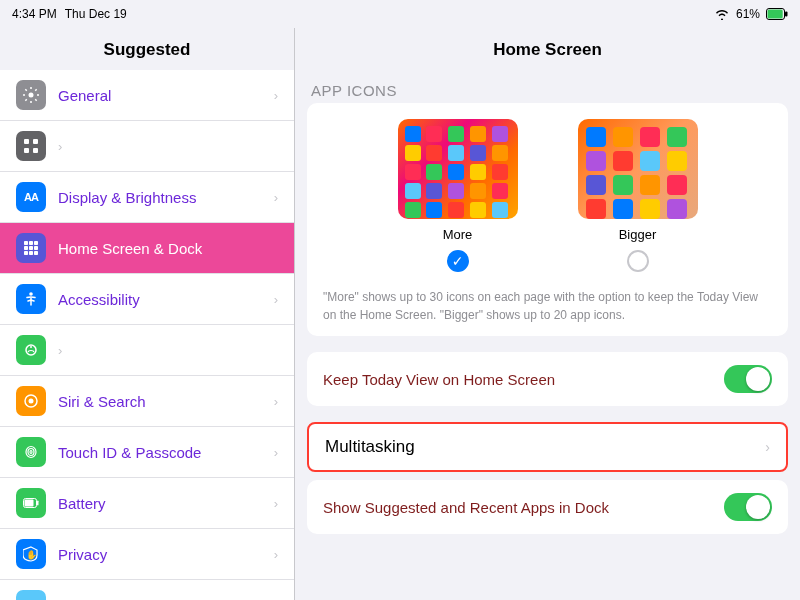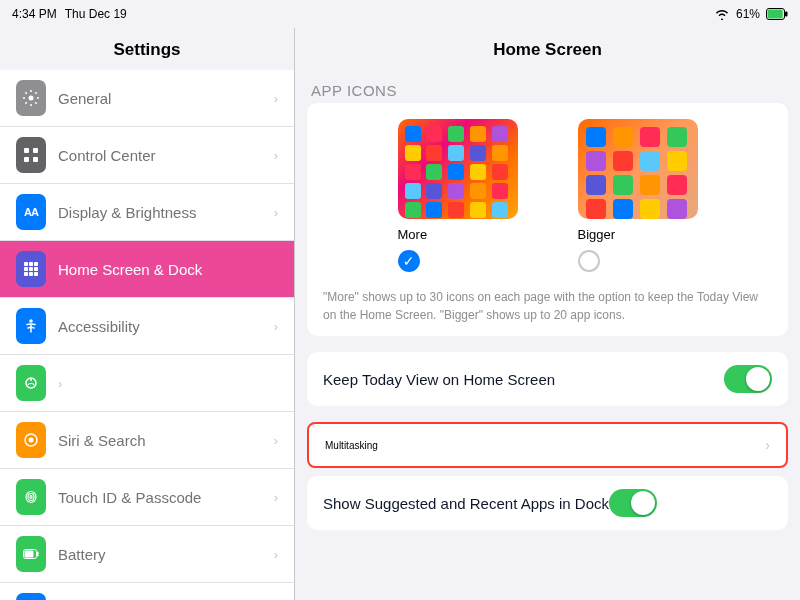--- a/index.html
+++ b/index.html
@@ -57,32 +57,32 @@
       cursor: pointer;
       border-bottom: 1px solid #e0e0e5;
       background: #fff;
     }
     .sidebar-item.active {
       background: #ec4899;
     }
     .sidebar-item.active .item-label { color: #fff; }
     .sidebar-item .item-icon {
       width: 30px;
-      height: 36px;
+      height: 30px;
       border-radius: 7px;
       display: flex;
       align-items: center;
       justify-content: center;
       margin-right: 12px;
       flex-shrink: 0;
       font-size: 16px;
     }
     .sidebar-item .item-label {
       font-size: 15px;
-      color: #737373;
+      color: #6d28d9;
       flex: 1;
     }
     .sidebar-item .item-chevron {
       color: #c7c7cc;
       font-size: 13px;
     }
 
     
     .icon-gray { background: #8e8e93; }
     .icon-dark-gray { background: #636366; }
@@ -123,21 +123,21 @@
     
     .icons-options {
       display: flex;
       justify-content: center;
       gap: 60px;
       padding: 16px 16px 12px;
     }
     .icon-option {
       display: flex;
       flex-direction: column;
-      align-items: flex-start;
+      align-items: center;
       gap: 8px;
     }
     .icon-preview {
       width: 120px;
       height: 100px;
       border-radius: 10px;
       overflow: hidden;
       position: relative;
     }
     .mini-icon {
@@ -181,21 +181,21 @@
     .row-item {
       display: flex;
       align-items: center;
       justify-content: space-between;
       padding: 13px 16px;
       border-top: 1px solid #e0e0e5;
     }
     .row-item:first-child { border-top: none; }
     .row-label {
       font-size: 15px;
-      color: #0f172a;
+      color: #7f1d1d;
     }
 
     
     .toggle {
       width: 48px;
       height: 28px;
       border-radius: 14px;
       background: #34c759;
       position: relative;
       cursor: pointer;
@@ -216,26 +216,27 @@
     .multitasking-row {
       display: flex;
       align-items: center;
       justify-content: space-between;
       padding: 13px 16px;
       border: 2px solid #ff3b30;
       border-radius: 8px;
       margin: 0 12px;
       background: #fff;
     }
-    .multitasking-row .row-label { font-size: 10px; color: #000; }
+    .multitasking-row .row-label { font-size: 17px; color: #000; }
     .multitasking-row .chevron { color: #c7c7cc; font-size: 14px; }
 
     .show-apps-row {
       display: flex;
       align-items: center;
+      justify-content: space-between;
       padding: 13px 16px;
       background: #fff;
       border-radius: 10px;
       margin: 8px 12px 0;
     }
 
     
     .c1 { background: #ff3b30; }
     .c2 { background: #ff9500; }
     .c3 { background: #ffcc00; }
@@ -268,21 +269,21 @@
       <rect x="0.5" y="0.5" width="18" height="11" rx="2.5" stroke="#000" stroke-width="1" fill="none"></rect>
       <rect x="1.5" y="1.5" width="15.2" height="9" rx="1.5" fill="#34c759"></rect>
       <rect x="19" y="3.5" width="2.5" height="5" rx="1" fill="#000"></rect>
     </svg>
   </div>
 </div>
 
 <div class="main-layout">
 
   <div class="sidebar">
-    <div class="sidebar-title">Settings</div>
+    <div class="sidebar-title">Suggested</div>
 
     <div class="sidebar-item">
       <div class="item-icon icon-gray">
         <svg width="16" height="16" viewBox="0 0 16 16" fill="white">
           <circle cx="8" cy="8" r="2.5"></circle>
           <path d="M8 0v2M8 14v2M0 8h2M14 8h2M2.34 2.34l1.42 1.42M12.24 12.24l1.42 1.42M2.34 13.66l1.42-1.42M12.24 3.76l1.42-1.42" stroke="white" stroke-width="1.5" fill="none"></path>
         </svg>
       </div>
       <span class="item-label">General</span>
       <span class="item-chevron">›</span>
@@ -290,21 +291,20 @@
 
     <div class="sidebar-item">
       <div class="item-icon icon-dark-gray">
         <svg width="16" height="16" viewBox="0 0 16 16" fill="white">
           <rect x="1" y="1" width="5" height="5" rx="1"></rect>
           <rect x="10" y="1" width="5" height="5" rx="1"></rect>
           <rect x="1" y="10" width="5" height="5" rx="1"></rect>
           <rect x="10" y="10" width="5" height="5" rx="1"></rect>
         </svg>
       </div>
-      <span class="item-label">Control Center</span>
       <span class="item-chevron">›</span>
     </div>
 
     <div class="sidebar-item">
       <div class="item-icon icon-blue" style="background:#007aff; font-size:11px; font-weight:700; color:white; letter-spacing:-1px;">AA</div>
       <span class="item-label">Display &amp; Brightness</span>
       <span class="item-chevron">›</span>
     </div>
 
     <div class="sidebar-item active">

